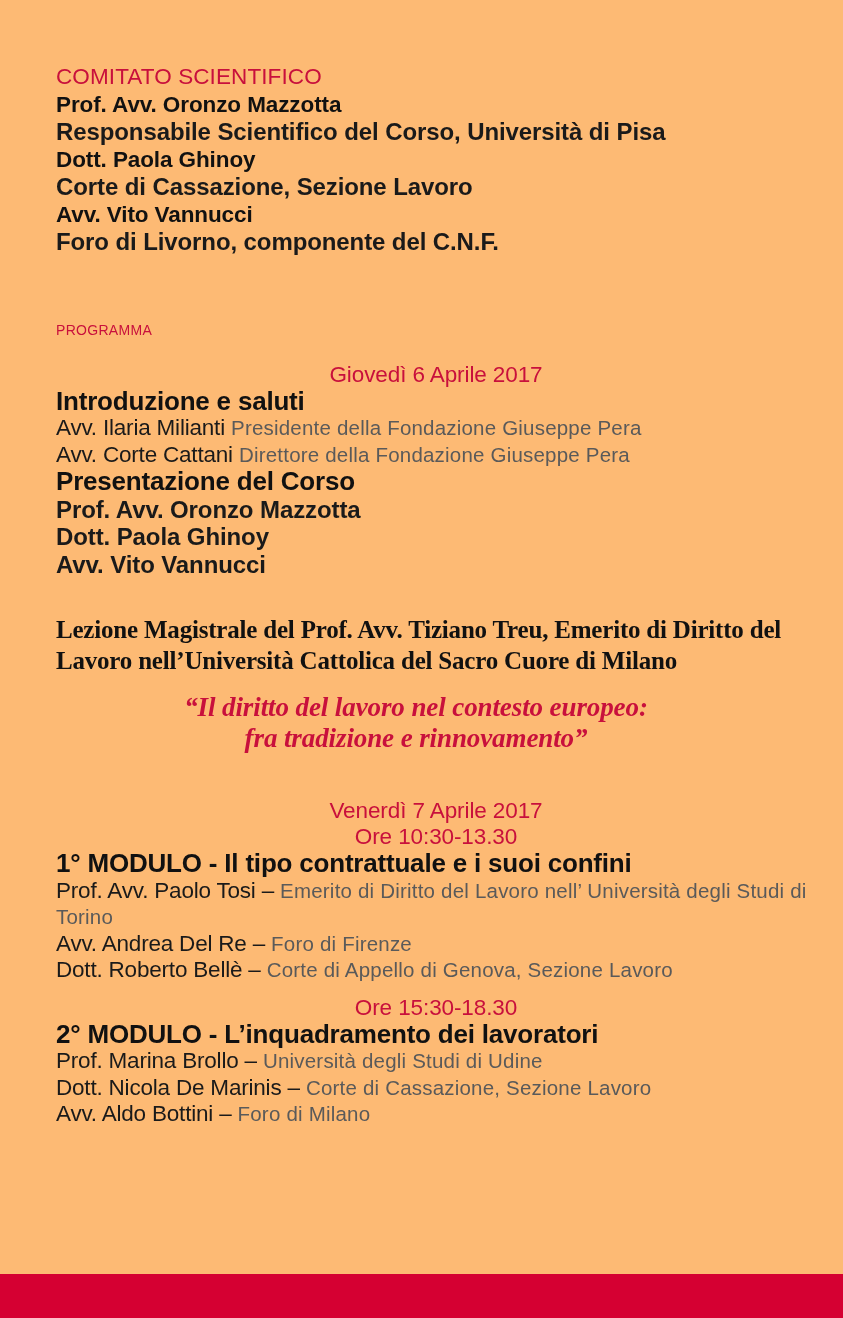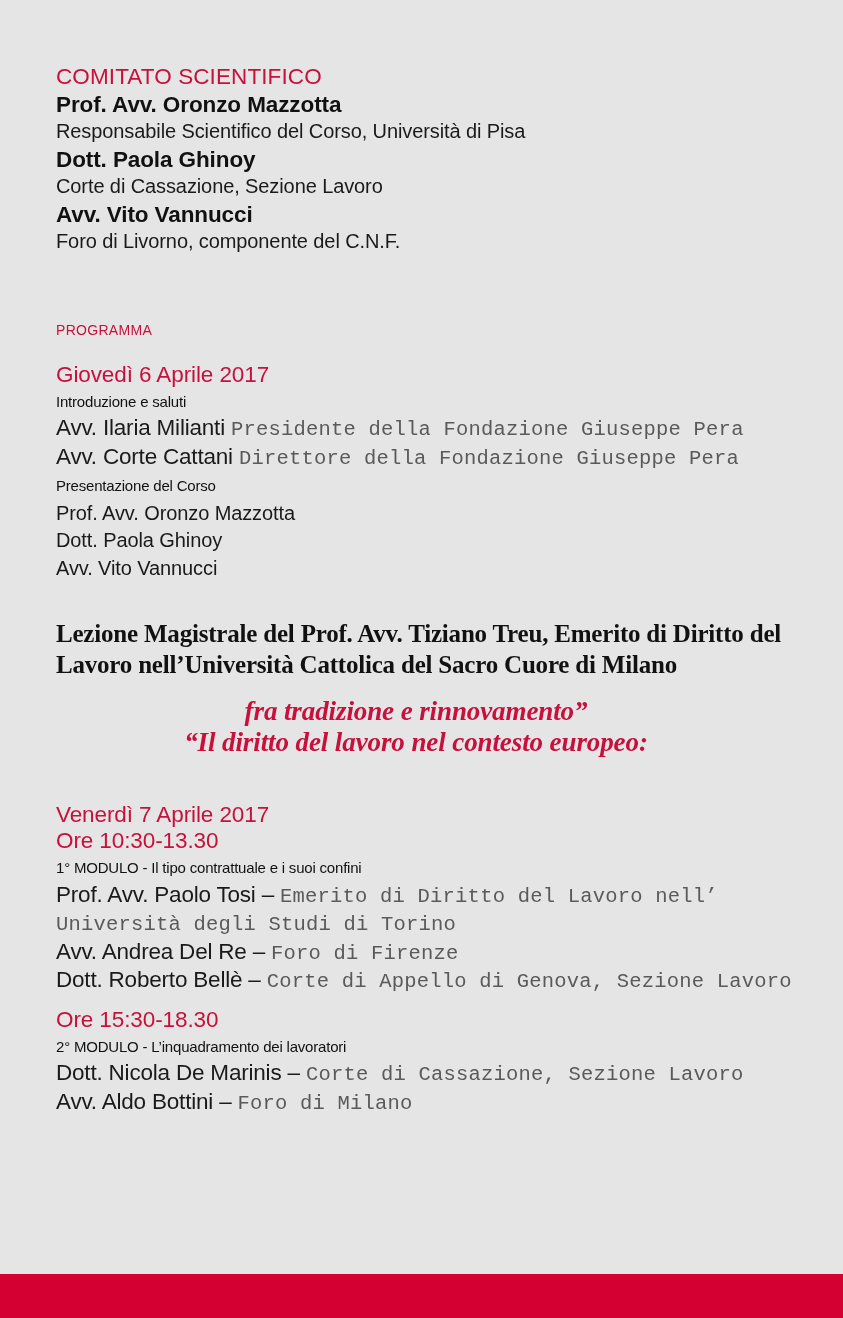--- a/index.html
+++ b/index.html
@@ -12,21 +12,21 @@
     height: 1318px;
     position: relative;
     overflow: hidden;
     font-family: "Liberation Sans", sans-serif;
     -webkit-font-smoothing: antialiased;
   }
 
   .page {
     position: absolute;
     inset: 0;
-    background: #e5e5e5;
+    background: #fdba74;
   }
 
   .content {
     position: absolute;
     left: 56px;
     top: 63px;
     width: 760px;
   }
 
   
@@ -41,33 +41,34 @@
   .bold-line {
     color: #111111;
     font-size: 22.5px;
     line-height: 27.5px;
     font-weight: 700;
     letter-spacing: -0.1px;
     white-space: nowrap;
   }
   .plain-line {
     color: #1a1a1a;
-    font-size: 20px;
-    line-height: 27.5px;
-    font-weight: 400;
+    font-size: 24px;
+    line-height: 27.5px;
+    font-weight: 700;
     letter-spacing: -0.1px;
     white-space: nowrap;
   }
   .red-line {
     color: #C8103C;
     font-size: 22.5px;
     line-height: 26px;
     font-weight: 400;
     letter-spacing: -0.1px;
     white-space: nowrap;
+    text-align: center;
   }
 
   
   .block-comitato { margin: 0; }
 
   .spacer-programma { height: 61px; }
 
   .programma-title {
     color: #C8103C;
     font-size: 14px;
@@ -84,21 +85,21 @@
     color: #1a1a1a;
     font-size: 22.5px;
     line-height: 26.5px;
     font-weight: 400;
     letter-spacing: -0.2px;
   }
   .speaker-line .role {
     color: #5a5a5a;
     font-weight: 300;
     letter-spacing: 0.2px;
-    font-family: Liberation Mono, monospace;
+    font-family: Liberation Sans, sans-serif;
     font-size: 20.5px;
   }
 
   
   .lezione-wrap { margin-top: 36px; }
   .lezione {
     font-family: "Liberation Serif", serif;
     font-weight: 700;
     color: #111111;
     font-size: 25px;
@@ -118,23 +119,23 @@
     line-height: 31px;
     letter-spacing: -0.1px;
     padding-right: 40px;
   }
 
   
   .venerdi-wrap { margin-top: 44px; }
 
   .module-title {
     color: #111111;
-    font-size: 15px;
-    line-height: 27.5px;
-    font-weight: 400;
+    font-size: 26px;
+    line-height: 27.5px;
+    font-weight: 700;
     letter-spacing: -0.2px;
   }
 
   .module-body { margin-top: 0px; }
 
   .module-gap { height: 11px; }
 
   
   .footer-bar {
     position: absolute;
@@ -188,22 +189,22 @@
 
         <div class="plain-line">Prof. Avv. Oronzo Mazzotta</div>
         <div class="plain-line">Dott. Paola Ghinoy</div>
         <div class="plain-line">Avv. Vito Vannucci</div>
       </div>
 
       <div class="lezione-wrap">
         <div class="lezione">Lezione Magistrale del Prof. Avv. Tiziano Treu, Emerito di Diritto del Lavoro nell’Università Cattolica del Sacro Cuore di Milano</div>
 
         <div class="quote">
+          <div>“Il diritto del lavoro nel contesto europeo:</div>
           <div>fra tradizione e rinnovamento”</div>
-          <div>“Il diritto del lavoro nel contesto europeo:</div>
         </div>
       </div>
 
       <div class="venerdi-wrap">
         <div class="red-line">Venerdì 7 Aprile 2017</div>
 
         <div>
           <div class="red-line">Ore 10:30-13.30</div>
           <div class="module-title">1° MODULO -  Il tipo contrattuale e i suoi confini</div>
           <div class="module-body">
@@ -219,20 +220,23 @@
           </div>
         </div>
 
         <div class="module-gap"></div>
 
         <div>
           <div class="red-line">Ore 15:30-18.30</div>
           <div class="module-title">2° MODULO -  L’inquadramento dei lavoratori</div>
           <div class="module-body">
             <div class="speaker-line">
+              <span>Prof. Marina Brollo</span><span> – </span><span class="role">Università degli Studi di Udine</span>
+            </div>
+            <div class="speaker-line">
               <span>Dott. Nicola De Marinis</span><span> – </span><span class="role">Corte di Cassazione, Sezione Lavoro</span>
             </div>
             <div class="speaker-line">
               <span>Avv. Aldo Bottini</span><span> – </span><span class="role">Foro di Milano</span>
             </div>
           </div>
         </div>
       </div>
 
     </section>

